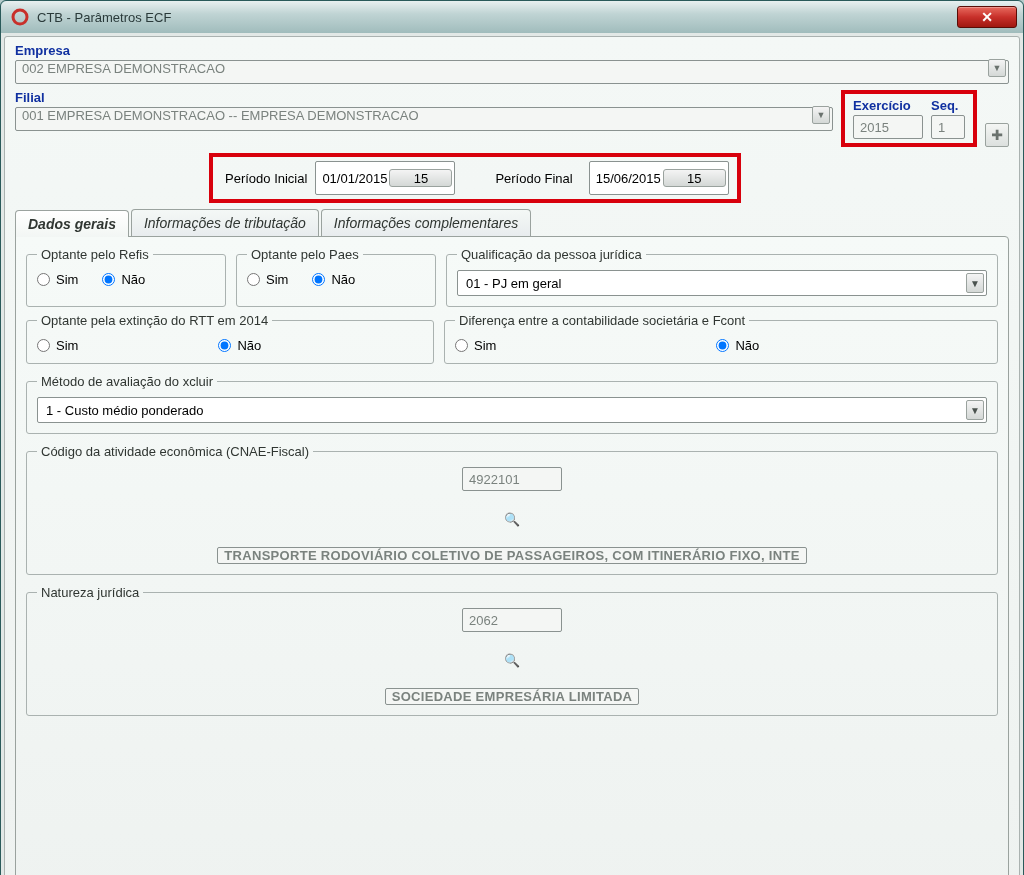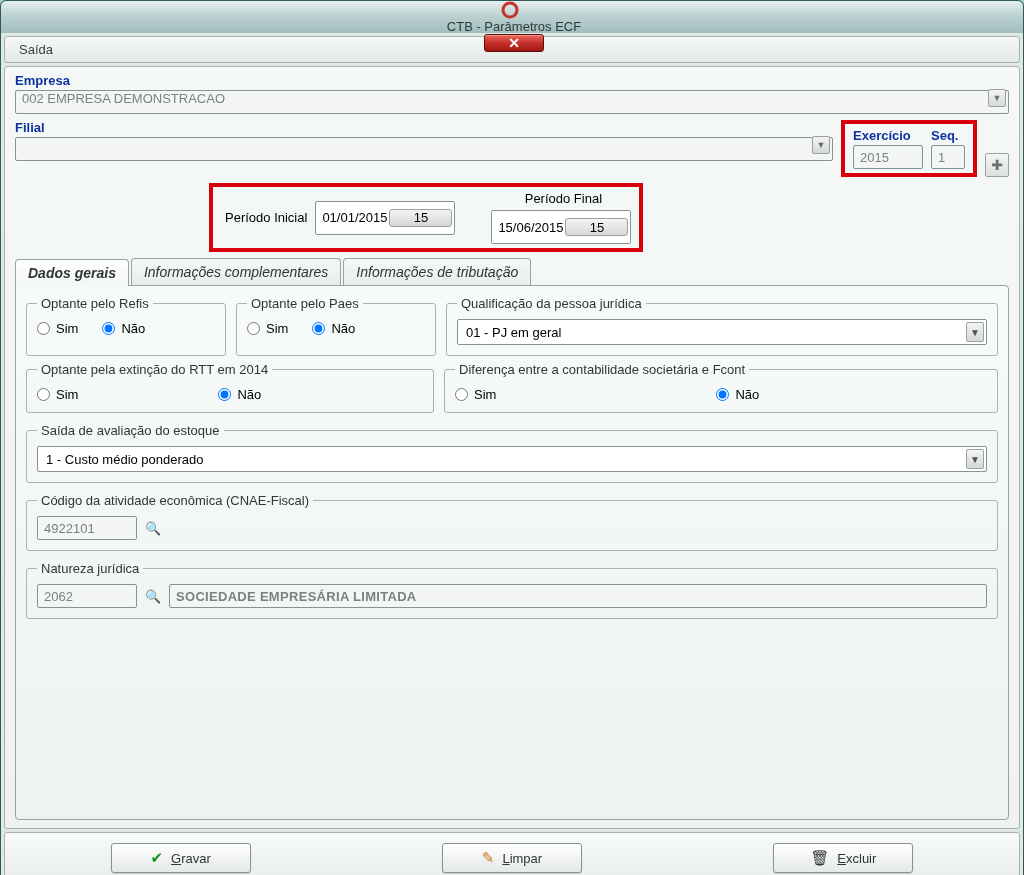--- a/index.html
+++ b/index.html
@@ -17,21 +17,20 @@
     box-shadow: 0 2px 10px rgba(0,0,0,0.3);
     margin: 0 auto;
   }
   .titlebar {
     background: linear-gradient(to bottom, #e8f0f0 0%, #c0d4d4 40%, #a0bcbc 100%);
     height: 32px;
     display: flex;
     align-items: center;
     padding: 0 6px 0 10px;
     border-radius: 6px 6px 0 0;
-    flex-direction: column;
   }
   .app-icon {
     width: 18px; height: 18px;
     margin-right: 8px;
     display: inline-flex; align-items: center; justify-content: center;
     color: #c8302a;
   }
   .title-text { color: #2a3a3a; font-weight: 500; flex: 1; }
   .close-btn {
     width: 60px; height: 22px;
@@ -189,21 +188,21 @@
     border: 1px solid #9aa29e;
     border-radius: 2px;
     display: flex; align-items: center; justify-content: center;
     font-size: 10px; color: #4a524e;
   }
 
   .grid2 { display: flex; gap: 10px; }
   .grid2 > * { flex: 1; }
   .w-small { flex: 0 0 200px !important; }
 
-  .cnae-row { display: flex; align-items: center; gap: 4px; }
+  .cnae-row { display: flex; align-items: center; gap: 16px; flex-direction: column; }
   .cnae-code { width: 100px; }
   .binoc {
     width: 24px; height: 24px; display: flex; align-items: center; justify-content: center;
     color: #7a827e;
   }
   .desc-field {
     flex: 1;
     font-weight: bold;
     letter-spacing: 0.3px;
     color: #7a827e;
@@ -249,36 +248,34 @@
         </svg>
     </span>
     <span class="title-text">CTB - Parâmetros ECF</span>
     <div class="close-btn">
       <span>✕</span>
     </div>
   </div>
 
   <div class="window-body">
 
-    <div class="menubar">
-      <span class="menu-item">Saída</span>
-    </div>
 
     <div class="panel">
 
       <span class="lbl-blue">Empresa</span>
       <div class="dropdown">
         <span>002 EMPRESA DEMONSTRACAO</span>
         <span class="arrow">▼</span>
       </div>
 
       <div class="row">
         <div class="col" style="flex:1;">
           <span class="lbl-blue">Filial</span>
           <div class="dropdown" style="margin-bottom:0;">
+            <span>001 EMPRESA DEMONSTRACAO -- EMPRESA DEMONSTRACAO</span>
             <span class="arrow">▼</span>
           </div>
         </div>
 
         <div class="red-box" style="display:flex; gap:8px; align-items:center;">
           <div class="col">
             <span class="lbl-blue">Exercício</span>
             <div class="textfield disabled-field" style="width:70px;">
               <span>2015</span>
             </div>
@@ -303,35 +300,35 @@
         <div class="red-box" style="display:flex; align-items:center; gap:36px; flex:0 0 auto;">
 
           <div style="display:flex; align-items:center; gap:8px;">
             <span class="period-label">Período Inicial</span>
             <div class="date-input">
               <span>01/01/2015</span>
               <span class="cal">15</span>
             </div>
           </div>
 
-          <div style="display:flex; align-items:center; gap:4px;flex-direction:column;">
+          <div style="display:flex; align-items:center; gap:16px;">
             <span class="period-label">Período Final</span>
             <div class="date-input">
               <span>15/06/2015</span>
               <span class="cal">15</span>
             </div>
           </div>
 
         </div>
       </div>
 
       <div class="tabbar">
         <div class="tab active">Dados gerais</div>
+        <div class="tab">Informações de tributação</div>
         <div class="tab">Informações complementares</div>
-        <div class="tab">Informações de tributação</div>
       </div>
 
       <div class="tabpane">
 
         <div class="grid2">
           <fieldset class="group w-small">
             <legend>Optante pelo Refis</legend>
             <div class="radio-row">
               <label class="radio">
                   <input type="radio" name="refis" style="">
@@ -395,36 +392,39 @@
                   <input type="radio" name="fcont" checked="" style="">
                   <span>Não</span>
                 </label>
             </div>
           </fieldset>
         </div>
 
         <div class="spacer10"></div>
 
         <fieldset class="group">
-          <legend>Saída de avaliação do estoque</legend>
+          <legend>Método de avaliação do xcluir</legend>
           <div class="select-full">
             <span>1 - Custo médio ponderado</span>
             <span class="arrow">▼</span>
           </div>
         </fieldset>
 
         <div class="spacer10"></div>
 
         <fieldset class="group">
           <legend>Código da atividade econômica (CNAE-Fiscal)</legend>
           <div class="cnae-row">
             <div class="textfield disabled-field cnae-code">
               <span>4922101</span>
             </div>
             <span class="binoc">🔍</span>
+            <div class="textfield disabled-field desc-field">
+              <span>TRANSPORTE RODOVIÁRIO COLETIVO DE PASSAGEIROS, COM ITINERÁRIO FIXO, INTE</span>
+            </div>
           </div>
         </fieldset>
 
         <div class="spacer10"></div>
 
         <fieldset class="group">
           <legend>Natureza jurídica</legend>
           <div class="cnae-row">
             <div class="textfield disabled-field cnae-code">
               <span>2062</span>

